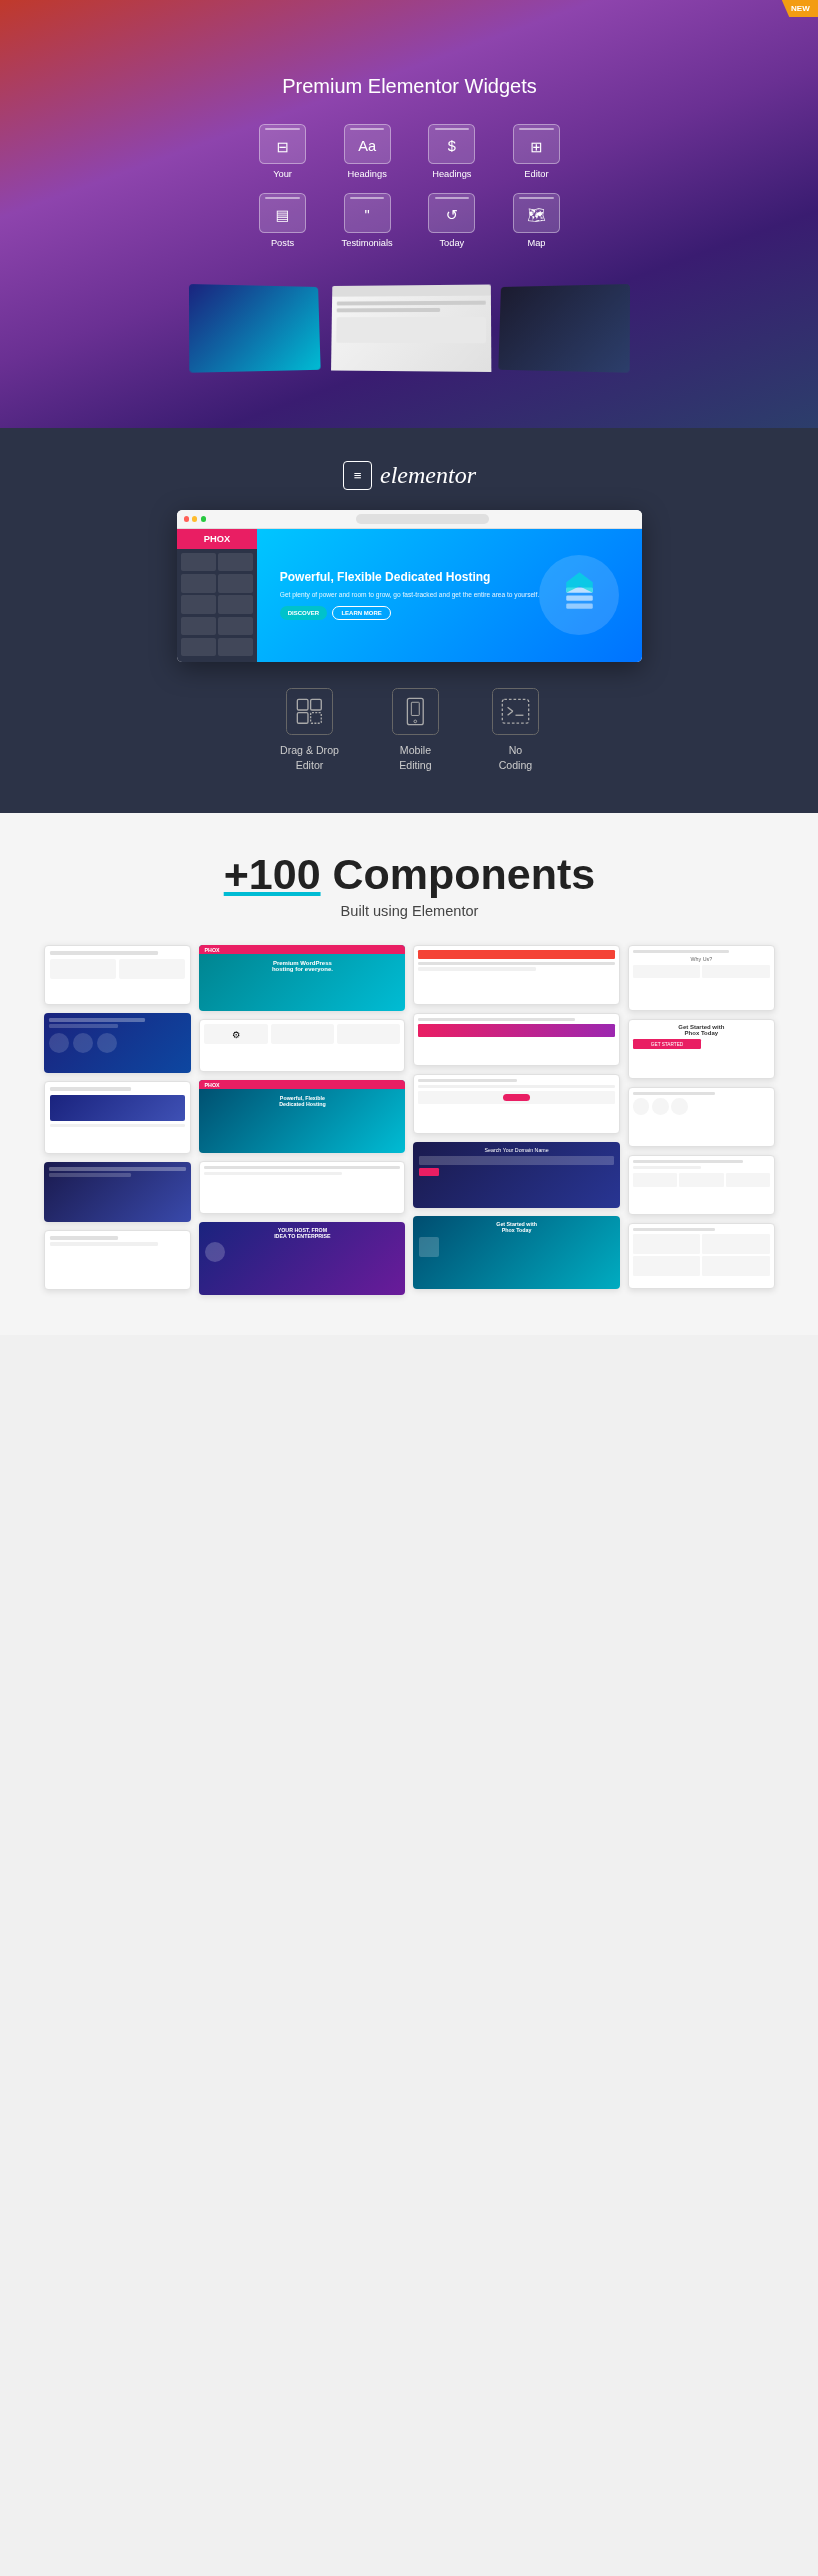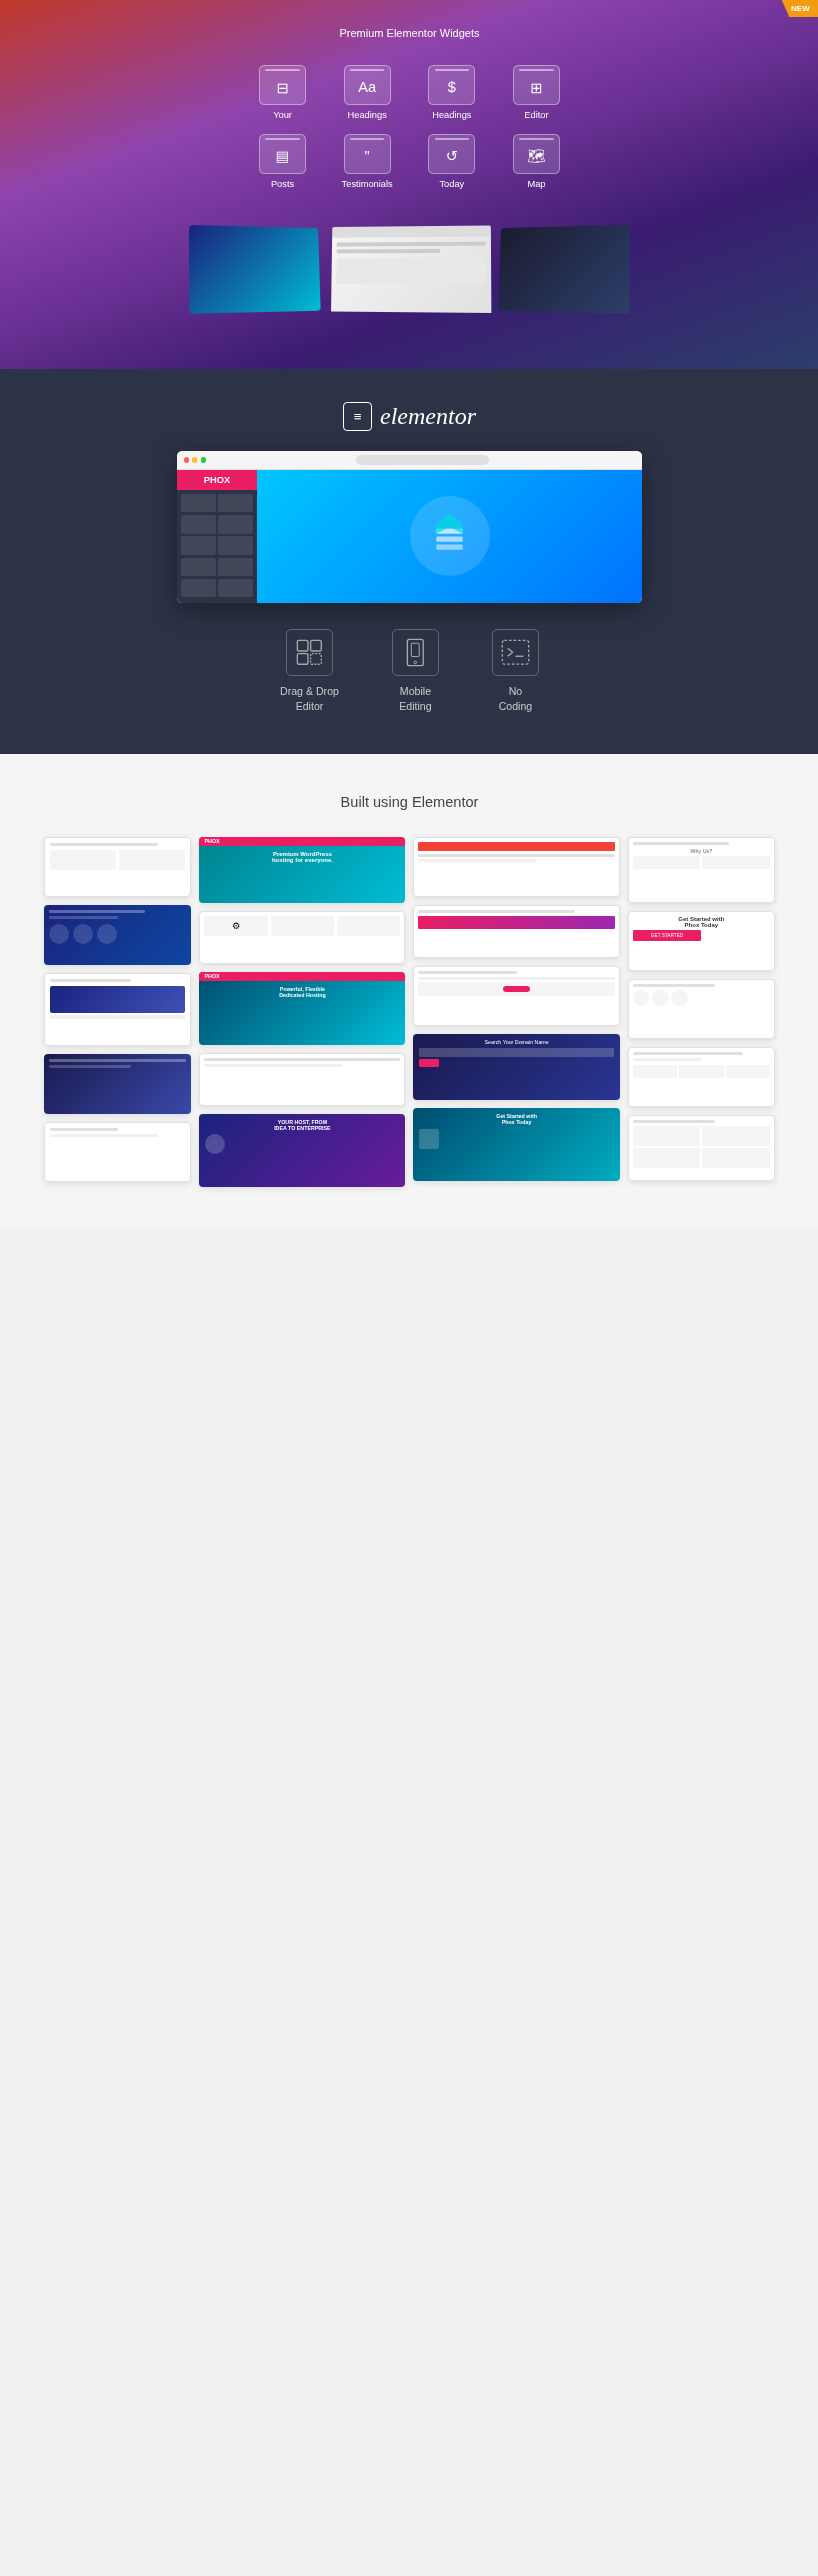--- a/index.html
+++ b/index.html
@@ -24,24 +24,25 @@
       clip-path: polygon(0 0, 100% 0, 100% 100%, 20% 100%);
     }
     .hero-number {
       font-size: 53px;
       font-weight: 900;
       color: #fff;
       line-height: 1;
       margin-bottom: 4px;
     }
     .hero-subtitle {
-      font-size: 11px;
+      font-size: 20px;
       color: #fff;
       margin-bottom: 26.6px;
       font-weight: 400;
+      margin-top: 48px;
     }
 
     
     .widgets-grid {
       display: grid;
       grid-template-columns: repeat(4, 1fr);
       gap: 13.3px 6.6px;
       max-width: 332px;
       margin: 0 auto 20px;
     }
@@ -414,20 +415,29 @@
           <div class="sidebar-el"></div>
           <div class="sidebar-el"></div>
           <div class="sidebar-el"></div>
           <div class="sidebar-el"></div>
           <div class="sidebar-el"></div>
           <div class="sidebar-el"></div>
           <div class="sidebar-el"></div>
         </div>
       </div>
       <div class="editor-canvas">
+        <div class="canvas-content">
+          <div class="canvas-title">Powerful, Flexible
+Dedicated Hosting</div>
+          <div class="canvas-subtitle">Get plenty of power and room to grow, go fast-tracked and get the entire area to yourself.</div>
+          <div class="canvas-buttons">
+            <button class="canvas-btn canvas-btn-primary">DISCOVER</button>
+            <button class="canvas-btn canvas-btn-secondary">LEARN MORE</button>
+          </div>
+        </div>
         <div class="canvas-graphic">
           <svg width="53" height="53" viewBox="0 0 80 80">
             <rect x="20" y="40" width="40" height="8" rx="2" fill="rgba(255,255,255,0.6)"></rect>
             <rect x="20" y="52" width="40" height="8" rx="2" fill="rgba(255,255,255,0.5)"></rect>
             <rect x="20" y="28" width="40" height="8" rx="2" fill="rgba(255,255,255,0.7)"></rect>
             <polygon points="40,5 60,20 60,36 40,26 20,36 20,20" fill="rgba(0,220,220,0.7)"></polygon>
           </svg>
         </div>
       </div>
     </div>
@@ -463,20 +473,23 @@
           <line x1="18" y1="20" x2="10" y2="26" stroke="#aaa" stroke-width="2"></line>
           <line x1="22" y1="26" x2="34" y2="26" stroke="#aaa" stroke-width="2"></line>
         </svg>
       </div>
       <div class="feature-label">No<br>Coding</div>
     </div>
   </div>
 </div>
 
 <div class="components-section">
+  <div class="components-title">
+    <span class="underline">+100</span><span> Components</span>
+  </div>
   <div class="components-subtitle">Built using Elementor</div>
 
   <div class="screenshots-mosaic">
 
     <div class="col-screenshots">
       <div class="screenshot-thumb thumb-white" style="height:60px;">
         <div style="padding:5.3px; height:100%;">
           <div style="height:3.3px; background:#e0e0e0; border-radius:1.3px; margin-bottom:4px; width:80%;"></div>
           <div style="display:grid; grid-template-columns:1fr 1fr; gap:2.7px;">
             <div style="height:20px; background:#f5f5f5; border-radius:2px;"></div>

